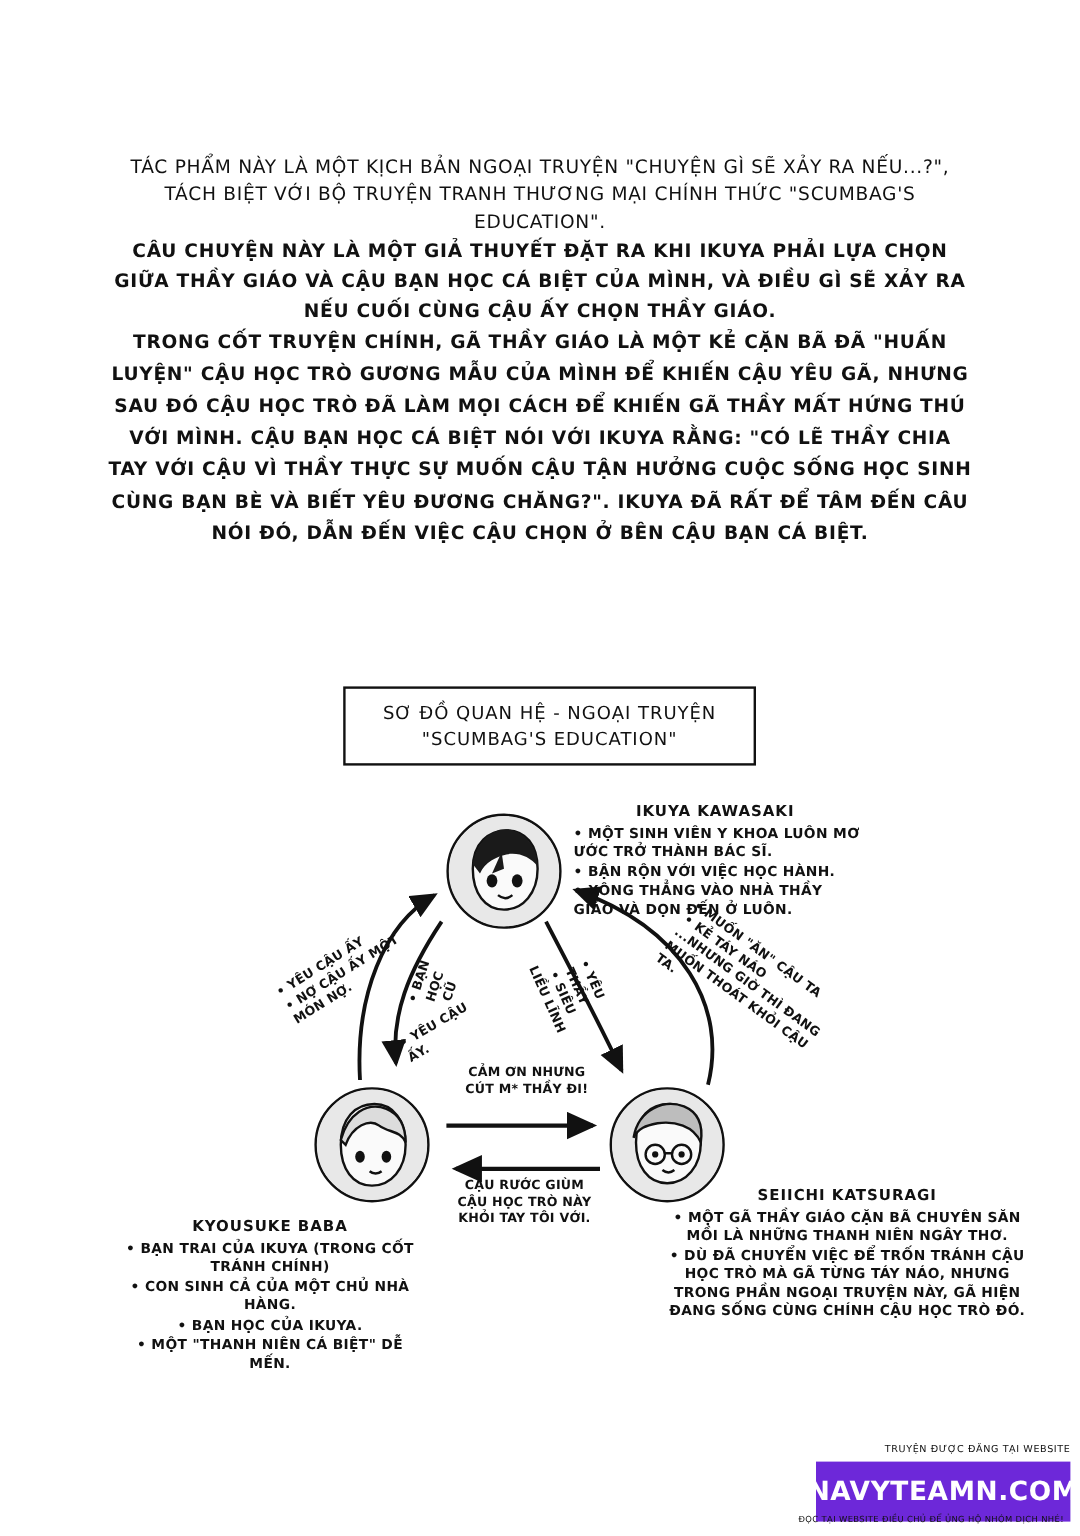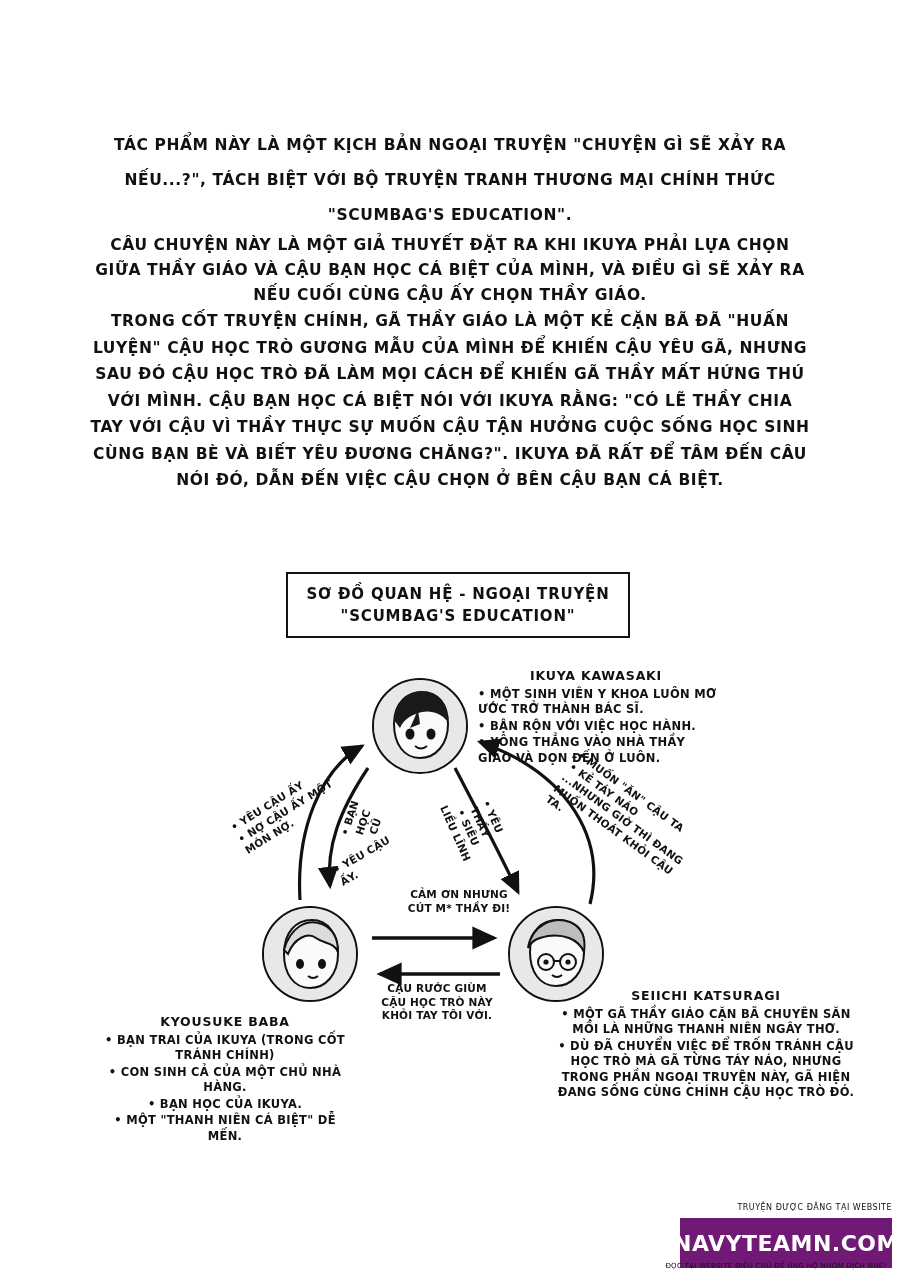--- a/index.html
+++ b/index.html
@@ -2,29 +2,29 @@
 <html><head>
 <meta charset="utf-8">
 <style>
   html,body{margin:0;padding:0;background:#ffffff;}
   body{width:900px;height:1280px;font-family:"DejaVu Sans",sans-serif;color:#111;overflow:hidden;}
   .page{position:relative;width:900px;height:1280px;background:#fff;}
 
   
   .intro{position:absolute;left:90px;top:128px;width:720px;text-align:center;}
   .intro p{margin:0;letter-spacing:.6px;}
-  .blk1{font-size:15.5px;line-height:35px;font-weight:700;}
+  .blk1{font-size:15.5px;line-height:23px;font-weight:400;}
   .warn{margin-top:34px;font-size:16px;font-weight:700;letter-spacing:.7px;}
   .blk2{margin-top:4px;font-size:15.5px;line-height:25px;font-weight:600;}
   .blk3{margin-top:30px;font-size:15.5px;line-height:26.5px;font-weight:600;text-align:center;}
 
   
   .titlebox{position:absolute;left:286px;top:572px;width:340px;height:62px;border:2px solid #111;
             display:flex;flex-direction:column;align-items:center;justify-content:center;}
-  .titlebox div{font-size:15px;font-weight:700;letter-spacing:.8px;line-height:22px;}
+  .titlebox div{font-size:15px;font-weight:400;letter-spacing:.8px;line-height:22px;}
 
   
   .diagram{position:absolute;left:0;top:650px;width:900px;height:530px;}
   .diagram svg.edges{position:absolute;left:0;top:0;width:900px;height:530px;}
 
   
   .avatar{position:absolute;width:92px;height:92px;border-radius:50%;border:2.5px solid #111;
           background:#e6e6e6;overflow:hidden;}
   .av-ikuya{left:372px;top:28px;}
   .av-baba{left:262px;top:256px;}
@@ -40,25 +40,25 @@
   .c-katsuragi{left:556px;top:338px;width:300px;text-align:center;}
   .c-baba{left:100px;top:364px;width:250px;text-align:center;}
 
   
   .elabel{position:absolute;font-size:10.5px;line-height:13.5px;font-weight:600;letter-spacing:.2px;white-space:pre-line;}
   .l-left{left:230px;top:138px;width:120px;transform:rotate(-32deg);}
   .l-banhoc{left:333px;top:152px;width:60px;transform:rotate(-72deg);text-align:center;}
   .l-yeucauay{left:333px;top:196px;width:70px;transform:rotate(-30deg);}
   .l-yeuthay{left:443px;top:148px;width:62px;transform:rotate(66deg);text-align:center;}
   .l-muonan{left:548px;top:138px;width:155px;transform:rotate(36deg);}
-  .l-camon{left:394px;top:238px;width:130px;text-align:center;}
+  .l-camon{left:374px;top:238px;width:130px;text-align:center;}
   .l-cuuoc{left:372px;top:332px;width:130px;text-align:center;}
 
   
-  .wm{position:absolute;left:680px;top:1218px;width:212px;height:50px;background:#701a75;color:#fff;
+  .wm{position:absolute;left:680px;top:1218px;width:212px;height:50px;background:#6d28d9;color:#fff;
       display:flex;align-items:center;justify-content:center;}
   .wm .wmtxt{font-size:22px;font-weight:700;letter-spacing:.5px;}
   .wmtop{position:absolute;left:680px;top:1203px;width:212px;text-align:right;font-size:8px;letter-spacing:.5px;color:#111;}
   .wmbot{position:absolute;left:660px;top:1262px;width:232px;text-align:center;font-size:7px;letter-spacing:.3px;color:#111;}
 </style>
 </head>
 <body>
 
 <div class="page">
 

